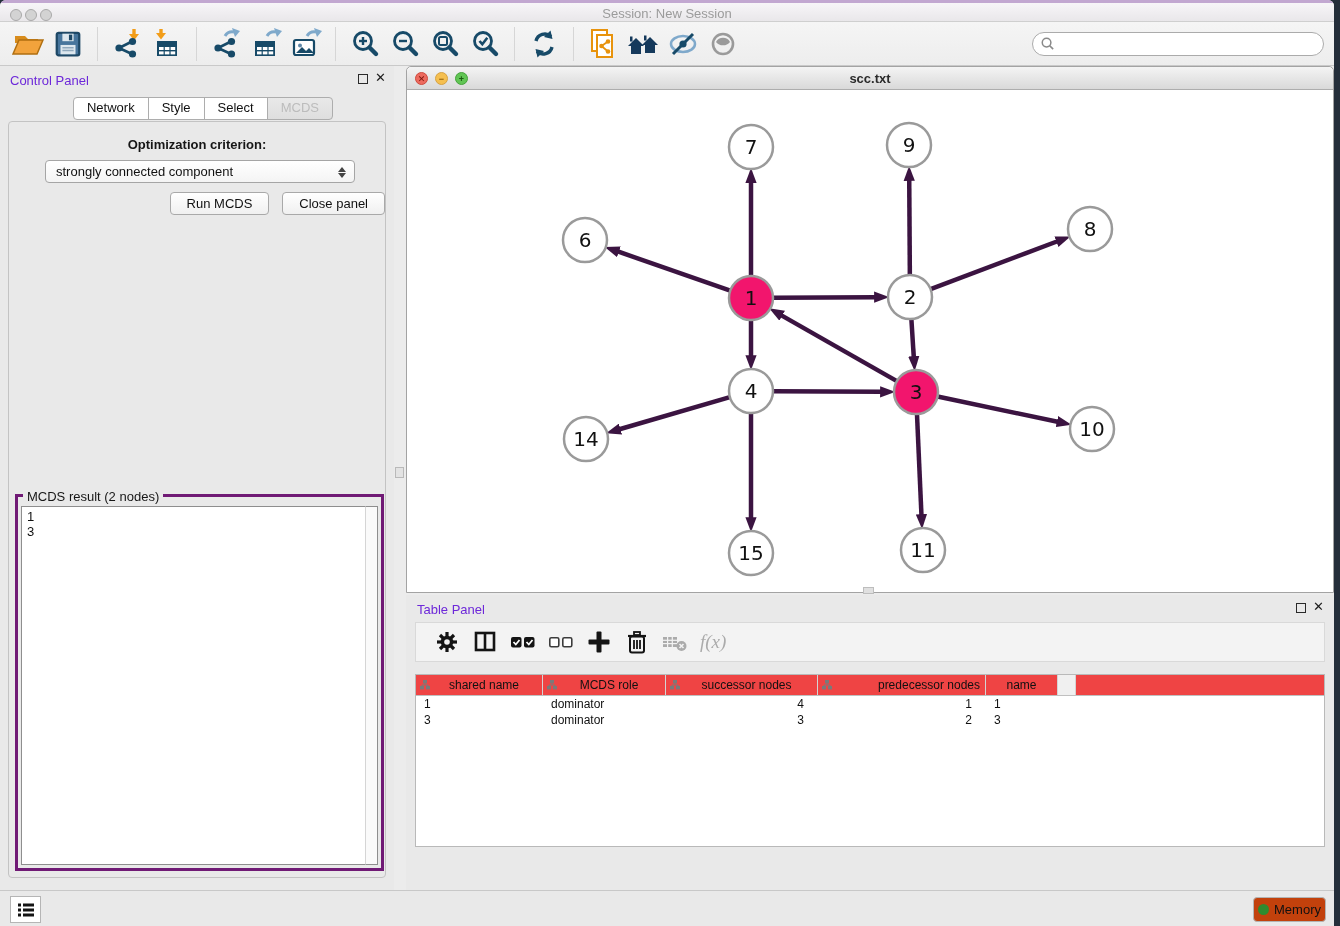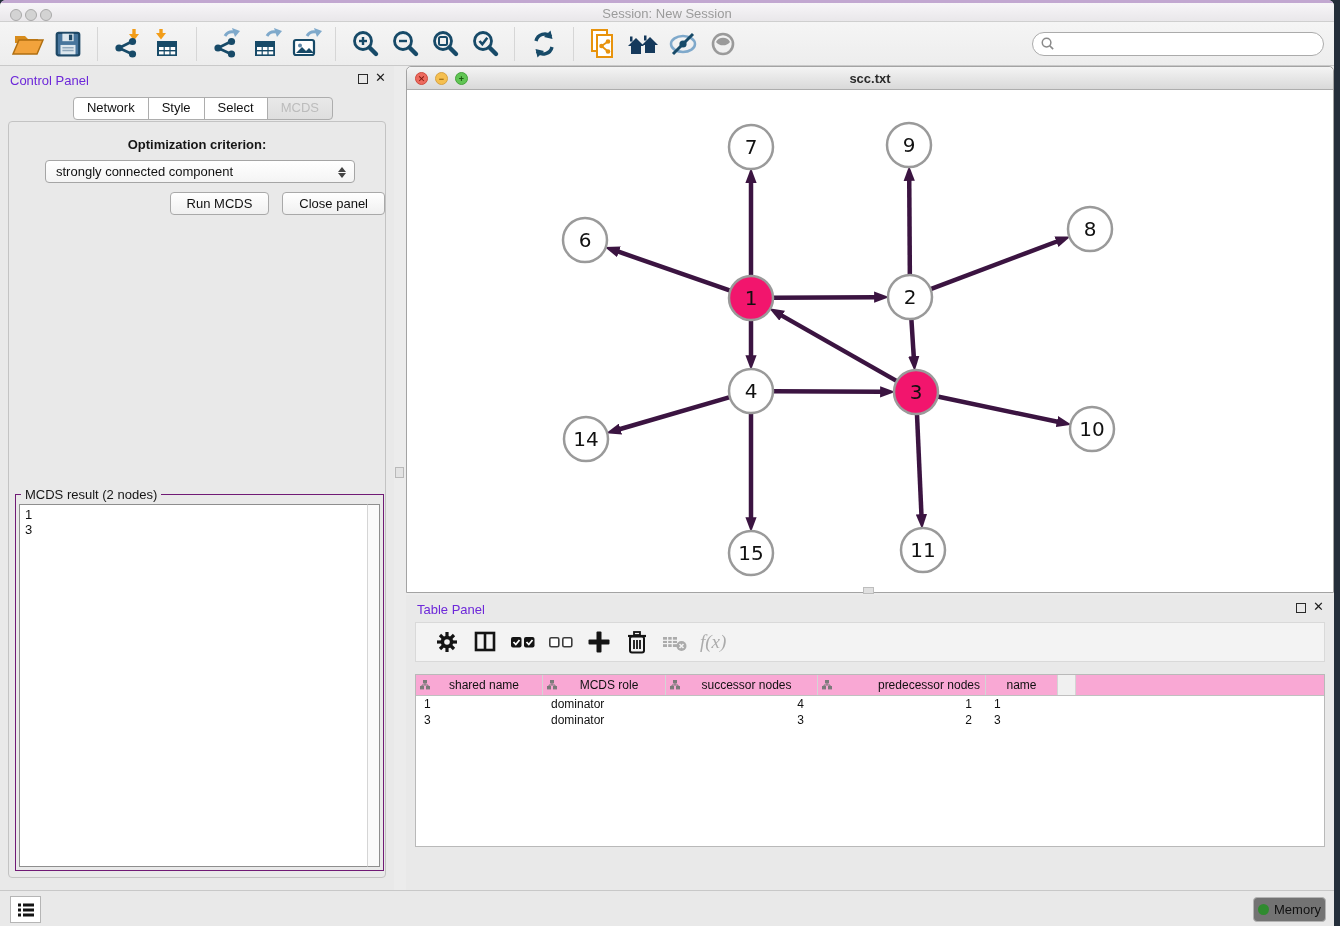--- a/index.html
+++ b/index.html
@@ -63,21 +63,21 @@
     border-right:4px solid transparent; }
   .stepper .up { border-bottom:5px solid #444; }
   .stepper .dn { border-top:5px solid #444; }
   .btn-row { position:absolute; left:0; right:0; top:70px; display:flex;
     justify-content:flex-end; gap:13px; }
   .push-btn { height:23px; padding:0 16px; background:linear-gradient(#ffffff,#f0f0f0);
     border:1px solid #a9a9a9; border-radius:4px; font-size:13px; color:#111;
     font-family:inherit; }
 
   .result-group { position:absolute; left:6px; width:369px; top:372px; height:377px;
-    border:1px solid #701a75; }
+    border:3px solid #701a75; }
   .result-legend { position:absolute; left:5px; top:-8px; background:#e9e9e9;
     padding:0 4px; font-size:13px; color:#161616; }
   .result-text { position:absolute; left:3px; right:16px; top:9px; bottom:3px;
     background:#fff; border:1px solid #8e8e8e; border-right:none;
     font-size:13px; color:#111; padding:2px 5px; white-space:pre; overflow:hidden; }
   .result-scroll { position:absolute; right:3px; top:9px; bottom:3px; width:13px;
     background:#fafafa; border:1px solid #8e8e8e; border-left:1px solid #d5d5d5; }
 
   
   .vsplit-handle { position:absolute; left:395px; top:467px; width:9px; height:11px;
@@ -106,39 +106,39 @@
   .tp-toolbar { position:absolute; left:9px; right:9px; top:27px; height:40px;
     background:#f3f3f3; border:1px solid #d9d9d9; display:flex; align-items:center;
     padding-left:12px; }
   .tp-icon { width:30px; height:30px; margin:0 4px; display:flex; align-items:center;
     justify-content:center; }
   .fx-label { font-size:19px; color:#ababab; font-family:"Liberation Serif","DejaVu Serif",serif;
     font-style:italic; margin-left:6px; }
   .tbl-wrap { position:absolute; left:9px; right:9px; top:79px; height:173px;
     background:#fff; border:1px solid #b9b9b9; overflow:hidden; }
   .tbl-header { display:flex; height:21px; border-bottom:1px solid #c0c0c0;
-    background:#f9a8d4; }
+    background:#ef4444; }
   .th-cell { display:flex; align-items:center; border-right:1px solid #d4d4d4;
     font-size:12px; color:#111; padding:0 4px; }
   .th-cell .lbl { flex:1; text-align:center; }
   .th-fill { width:18px; background:#f0f0f0; border-right:1px solid #d4d4d4; }
   .tbl-row { display:flex; height:16px; }
   .td-cell { font-size:12px; color:#111; padding:0 14px 0 8px; line-height:16px;
     overflow:hidden; }
   .td-cell.r { text-align:right; }
   .tp-tabs { position:absolute; left:0; right:0; bottom:3px; }
 
   
   .statusbar { position:absolute; left:0; right:0; bottom:0; height:36px;
     background:#e9e9e9; border-top:1px solid #c8c8c8; }
   .list-btn { position:absolute; left:10px; top:5px; width:31px; height:27px;
     background:#fff; border:1px solid #b5b5b5; display:flex; align-items:center;
     justify-content:center; }
   .mem-btn { position:absolute; right:8px; top:6px; width:73px; height:25px;
-    background:#737373; border:1px solid #b3b3b3; border-radius:4px; display:flex;
+    background:#c2410c; border:1px solid #b3b3b3; border-radius:4px; display:flex;
     align-items:center; justify-content:center; gap:5px; font-size:13px; color:#111; }
   .mem-dot { width:11px; height:11px; border-radius:50%; background:#2f8b2f; }
 </style>
 </head>
 <body>
 
 <div class="app">
 
   <div class="titlebar">
     <span class="traffic-dim" style="left:10px"></span>

